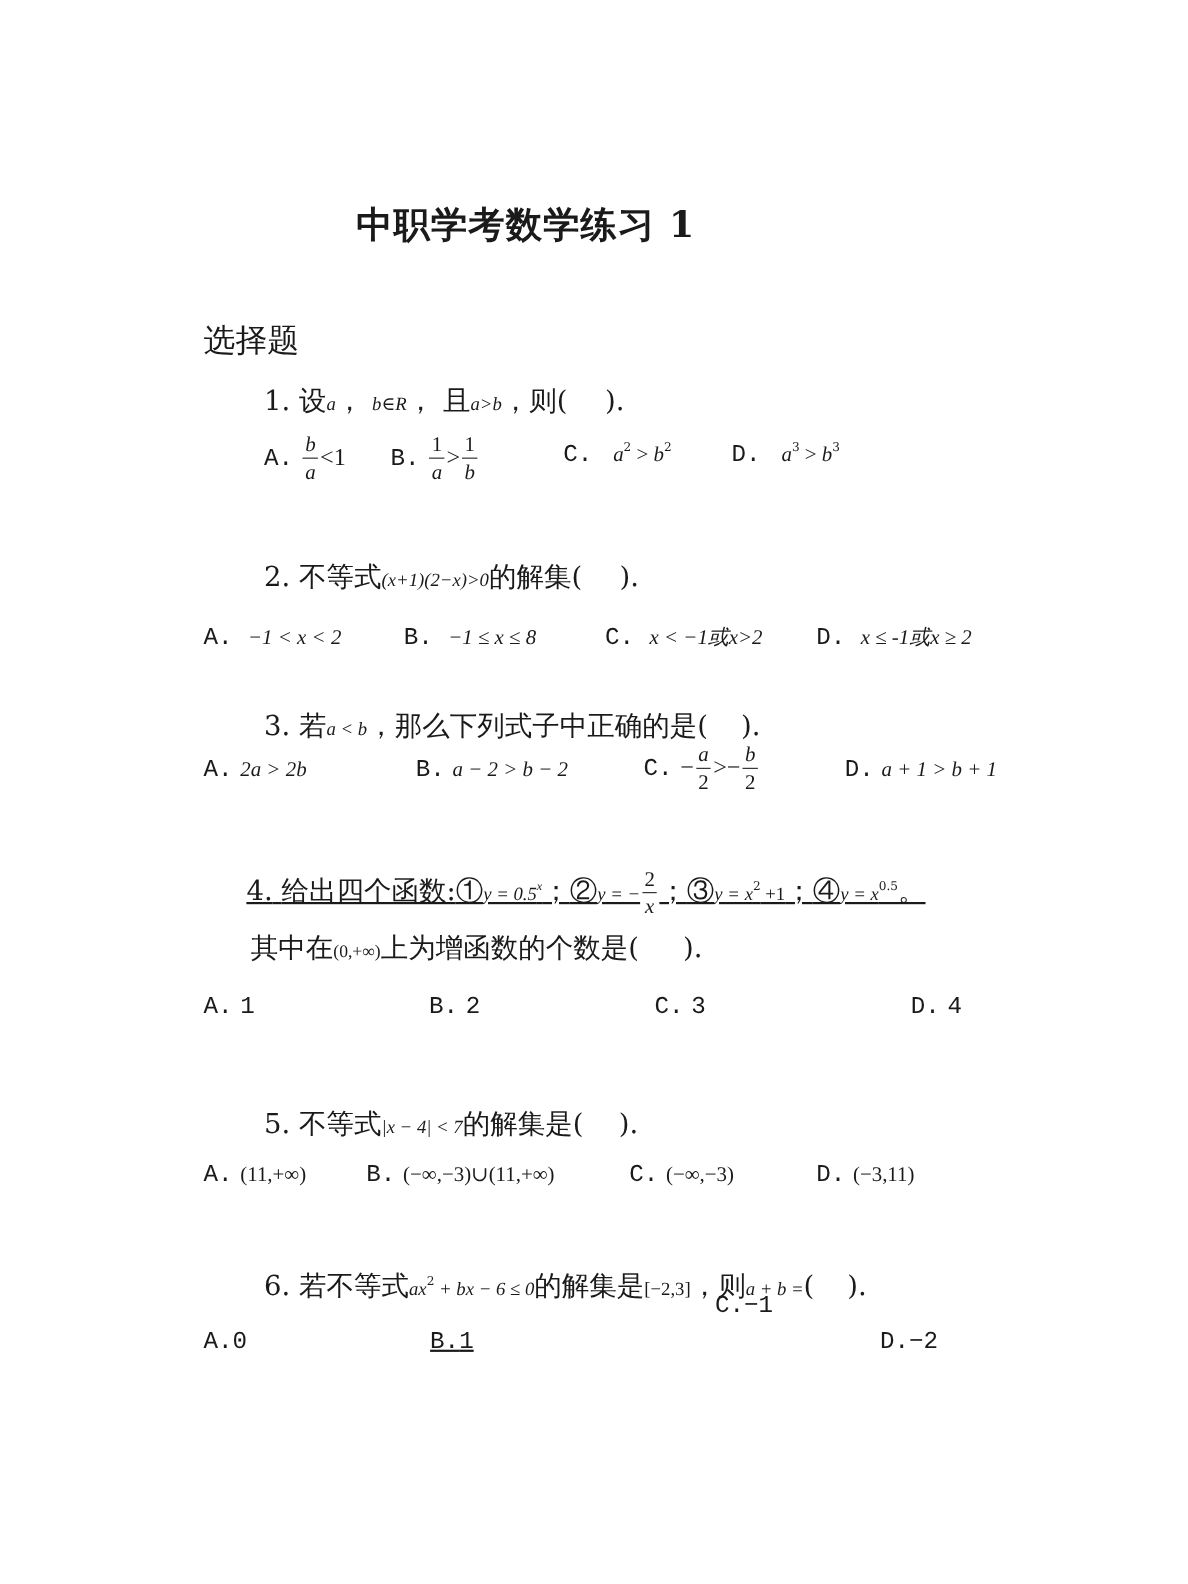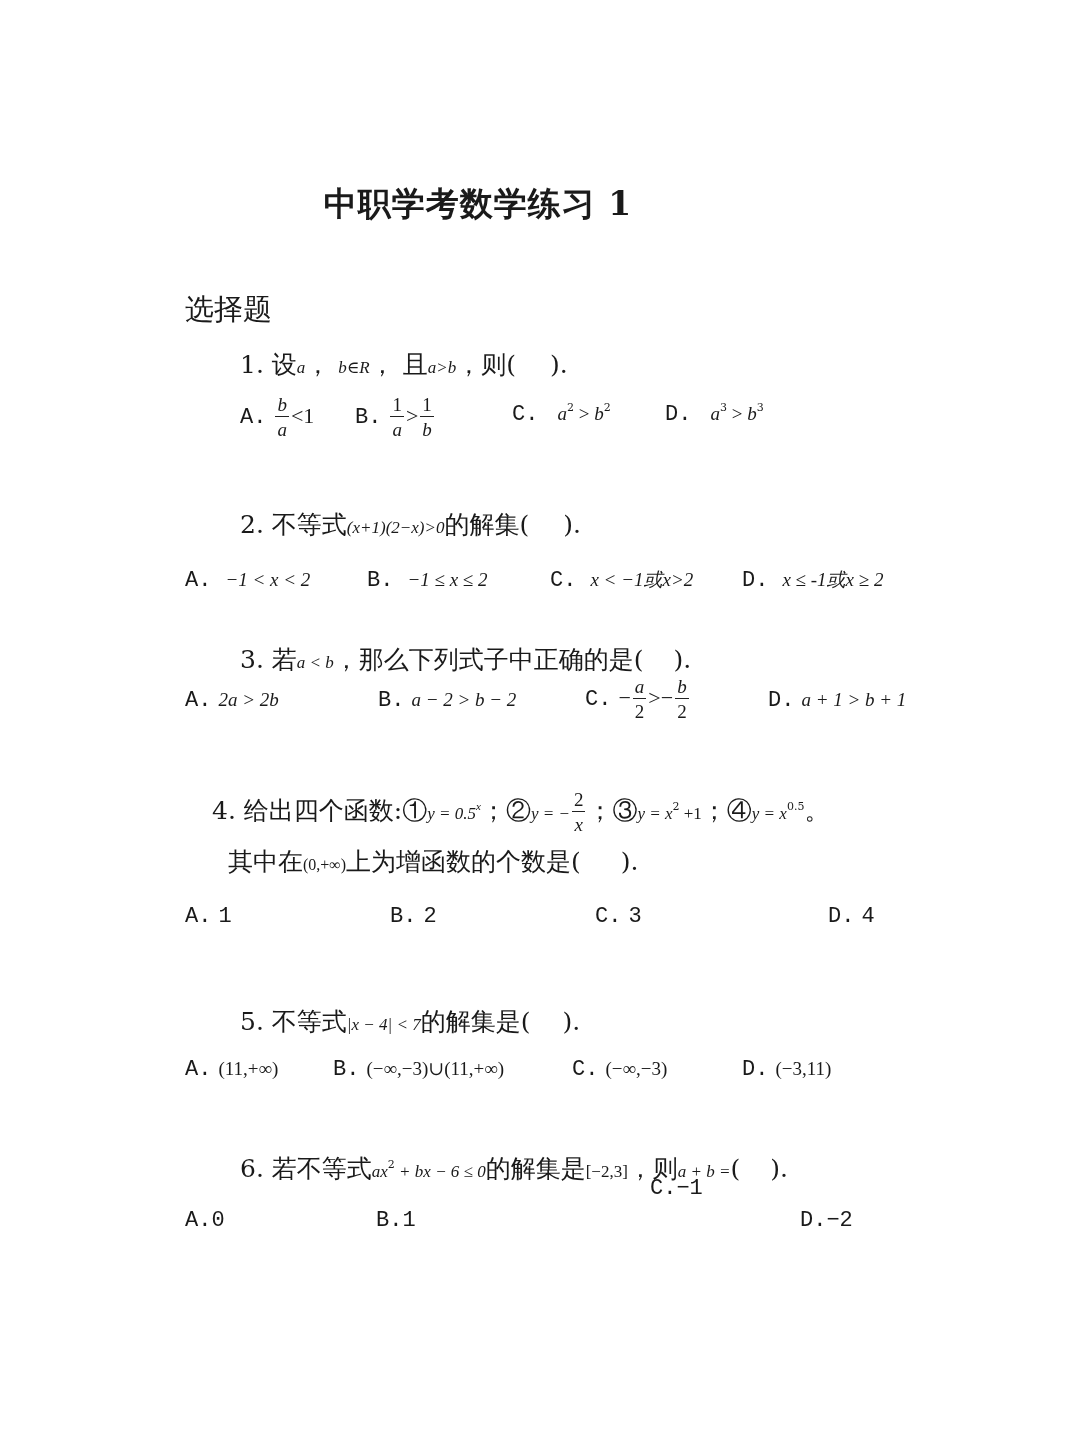--- a/index.html
+++ b/index.html
@@ -58,21 +58,21 @@
 <div class="abs opt" style="left:665px; top:400px;">
   <span class="label">D.</span>
   <span style="display:inline-block;width:12px"></span><span class="m" style="font-size:19px">a</span><sup>3</sup><span class="mn" style="font-size:19px"> &gt; </span><span class="m" style="font-size:19px">b</span><sup>3</sup>
 </div>
 
 <div class="abs q" style="left:240px; top:508px;">
   <span>2.</span>
   <span>不等式</span><span class="m small">(x+1)(2−x)&gt;0</span><span>的解集(</span><span style="display:inline-block;width:34px"></span><span>).</span>
 </div>
 <div class="abs opt" style="left:185px; top:566px;"><span class="label">A.</span>&nbsp;&nbsp;<span class="m" style="font-size:19px">−1 &lt; x &lt; 2</span></div>
-<div class="abs opt" style="left:367px; top:566px;"><span class="label">B.</span>&nbsp;&nbsp;<span class="m" style="font-size:19px">−1 ≤ x ≤ 2</span></div>
+<div class="abs opt" style="left:367px; top:566px;"><span class="label">B.</span>&nbsp;&nbsp;<span class="m" style="font-size:19px">−1 ≤ x ≤ 8</span></div>
 <div class="abs opt" style="left:550px; top:566px;"><span class="label">C.</span>&nbsp;&nbsp;<span class="m" style="font-size:19px">x &lt; −1或x&gt;2</span></div>
 <div class="abs opt" style="left:742px; top:566px;"><span class="label">D.</span>&nbsp;&nbsp;<span class="m" style="font-size:19px">x ≤ -1或x ≥ 2</span></div>
 
 <div class="abs q" style="left:240px; top:643px;">
   <span>3.</span>
   <span>若</span><span class="m small">a &lt; b</span><span>，那么下列式子中正确的是(</span><span style="display:inline-block;width:30px"></span><span>).</span>
 </div>
 <div class="abs opt" style="left:185px; top:686px;"><span class="label">A.</span>&nbsp;<span class="m" style="font-size:19px">2a &gt; 2b</span></div>
 <div class="abs opt" style="left:378px; top:686px;"><span class="label">B.</span>&nbsp;<span class="m" style="font-size:19px">a − 2 &gt; b − 2</span></div>
 <div class="abs opt" style="left:585px; top:677px;">
@@ -80,21 +80,21 @@
   <span class="mn">−</span><span class="frac">
       <span class="num m">a</span>
       <span class="den mn">2</span>
     </span><span class="mn">&gt;</span><span class="mn">−</span><span class="frac">
       <span class="num m">b</span>
       <span class="den mn">2</span>
     </span>
 </div>
 <div class="abs opt" style="left:768px; top:686px;"><span class="label">D.</span>&nbsp;<span class="m" style="font-size:19px">a + 1 &gt; b + 1</span></div>
 
-<div class="abs q" style="left:212px; top:790px;">
+<div class="abs q" style="left:224px; top:790px;text-decoration:underline;">
   <span>4.</span>
   <span>给出四个函数:</span><span>①</span><span class="m small">y = 0.5</span><sup class="m">x</sup><span>；</span><span>②</span><span class="m small">y = −</span><span class="frac">
       <span class="num mn">2</span>
       <span class="den m">x</span>
     </span><span>；</span><span>③</span><span class="m small">y = x</span><sup>2</sup><span class="mn small"> +1</span><span>；</span><span>④</span><span class="m small">y = x</span><sup>0.5</sup><span>。</span>
 </div>
 <div class="abs q" style="left:228px; top:845px;">
   <span>其中在</span><span class="mn" style="font-size:16px">(0,+∞)</span><span>上为增函数的个数是(</span><span style="display:inline-block;width:40px"></span><span>).</span>
 </div>
 <div class="abs opt" style="left:185px; top:902px;"><span class="label">A.</span>&nbsp;<span class="label">1</span></div>
@@ -109,15 +109,15 @@
 <div class="abs opt" style="left:185px; top:1055px;"><span class="label">A.</span> <span class="mn" style="font-size:19px">(11,+∞)</span></div>
 <div class="abs opt" style="left:333px; top:1055px;"><span class="label">B.</span> <span class="mn" style="font-size:19px">(−∞,−3)∪(11,+∞)</span></div>
 <div class="abs opt" style="left:572px; top:1055px;"><span class="label">C.</span> <span class="mn" style="font-size:19px">(−∞,−3)</span></div>
 <div class="abs opt" style="left:742px; top:1055px;"><span class="label">D.</span> <span class="mn" style="font-size:19px">(−3,11)</span></div>
 
 <div class="abs q" style="left:240px; top:1152px;">
   <span>6.</span>
   <span>若不等式</span><span class="m small">ax</span><sup>2</sup><span class="m small"> + bx − 6 ≤ 0</span><span>的解集是</span><span class="mn small">[−2,3]</span><span>，则</span><span class="m small">a + b =</span><span>(</span><span style="display:inline-block;width:30px"></span><span>).</span>
 </div>
 <div class="abs opt" style="left:185px; top:1206px;"><span class="label">A.</span><span class="label">0</span></div>
-<div class="abs opt" style="left:376px; top:1206px;"><span class="label">B.</span><span class="label">1</span></div>
+<div class="abs opt" style="left:391px; top:1206px;text-decoration:underline;"><span class="label">B.</span><span class="label">1</span></div>
 <div class="abs opt" style="left:650px; top:1174px;"><span class="label">C.</span><span class="label">−1</span></div>
 <div class="abs opt" style="left:800px; top:1206px;"><span class="label">D.</span><span class="label">−2</span></div>
 
 </body></html>

